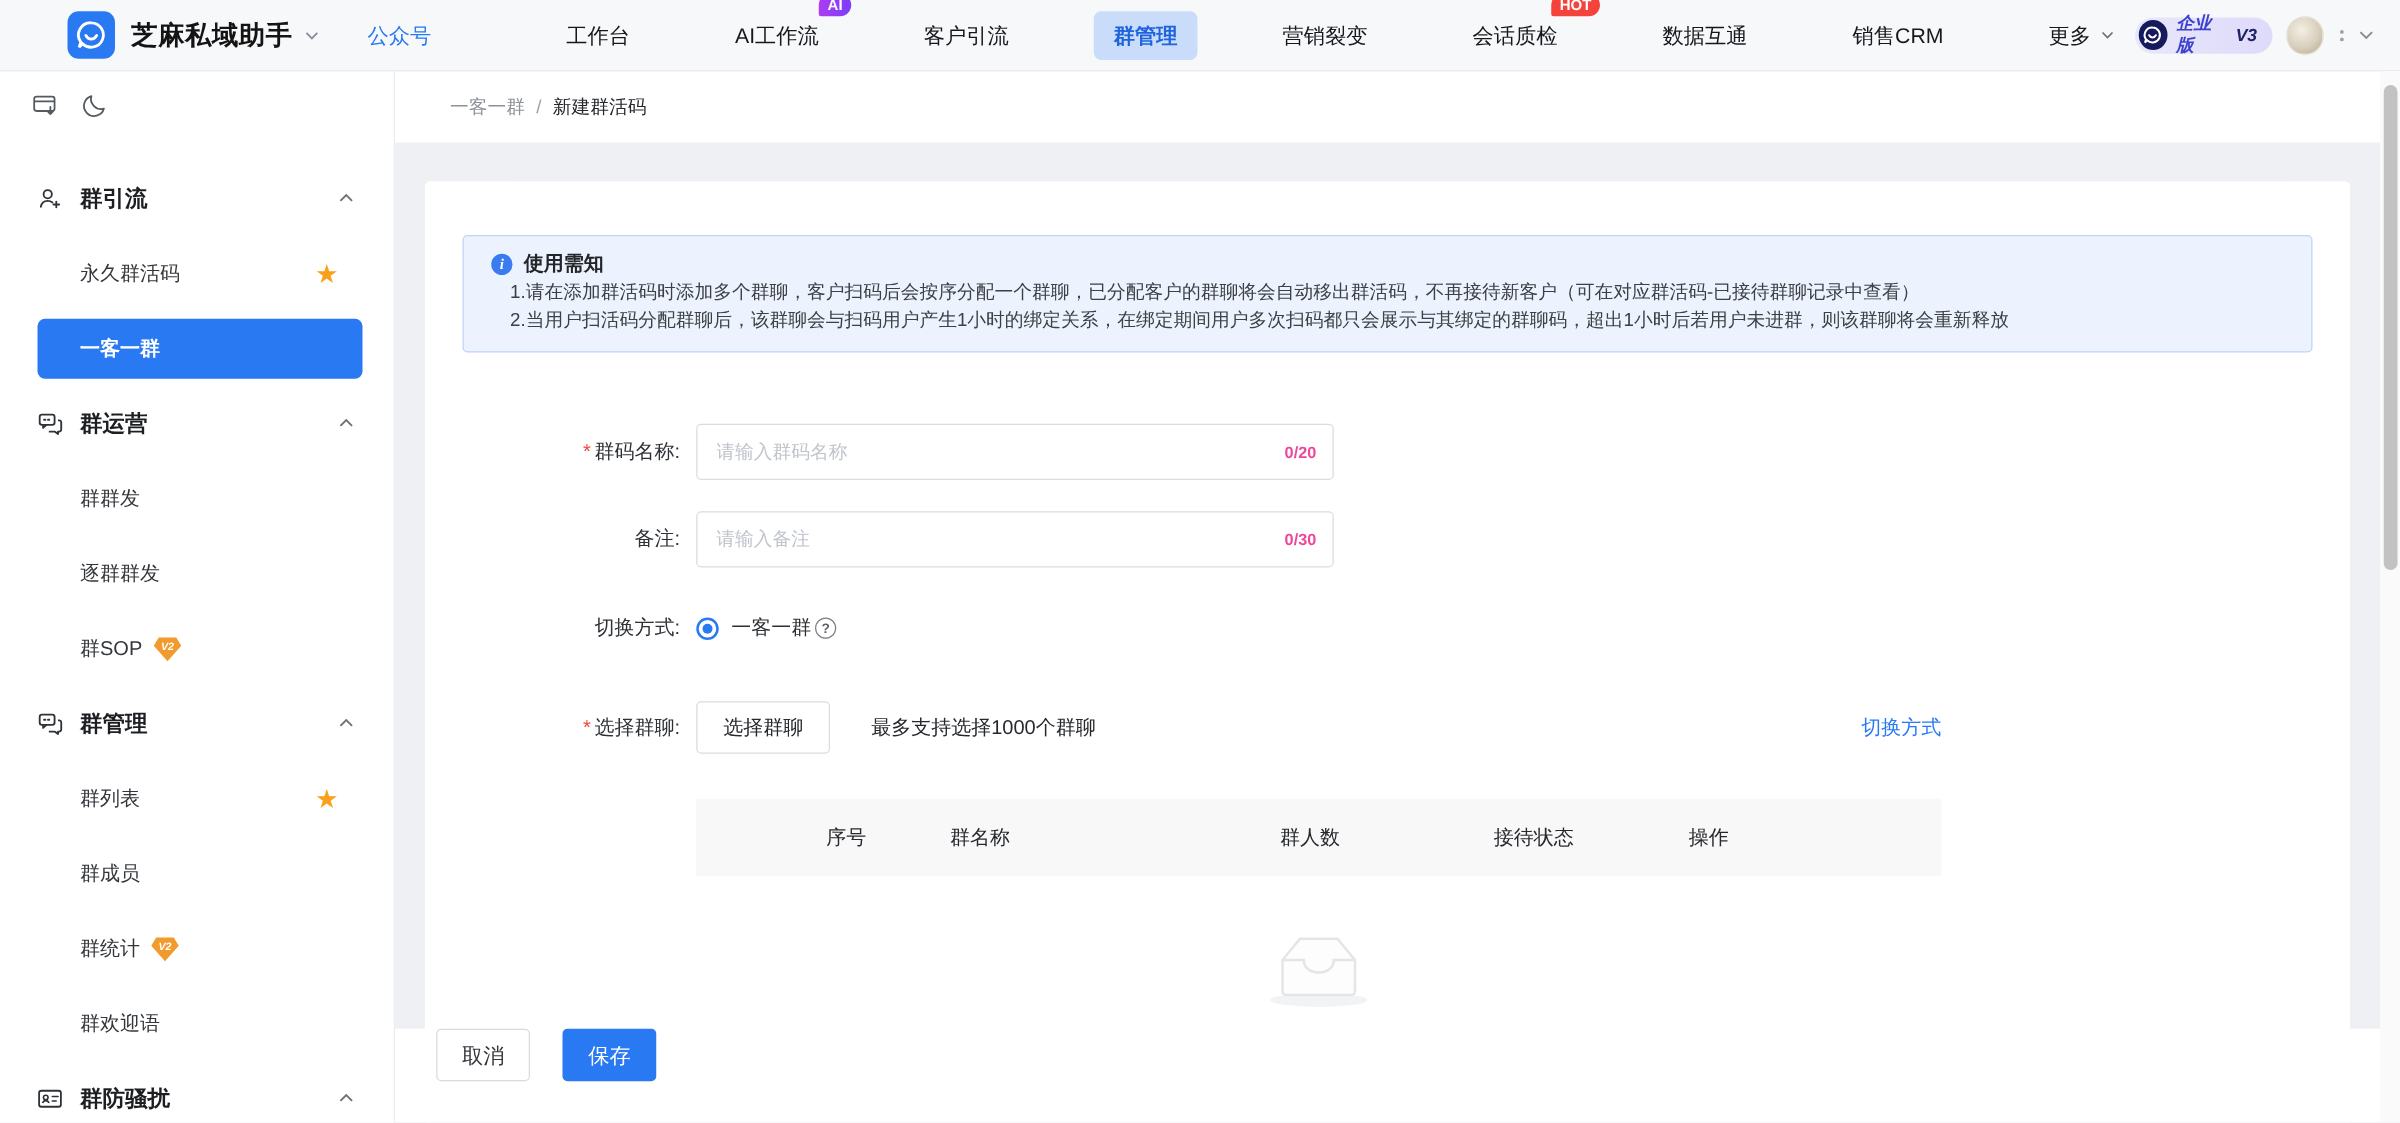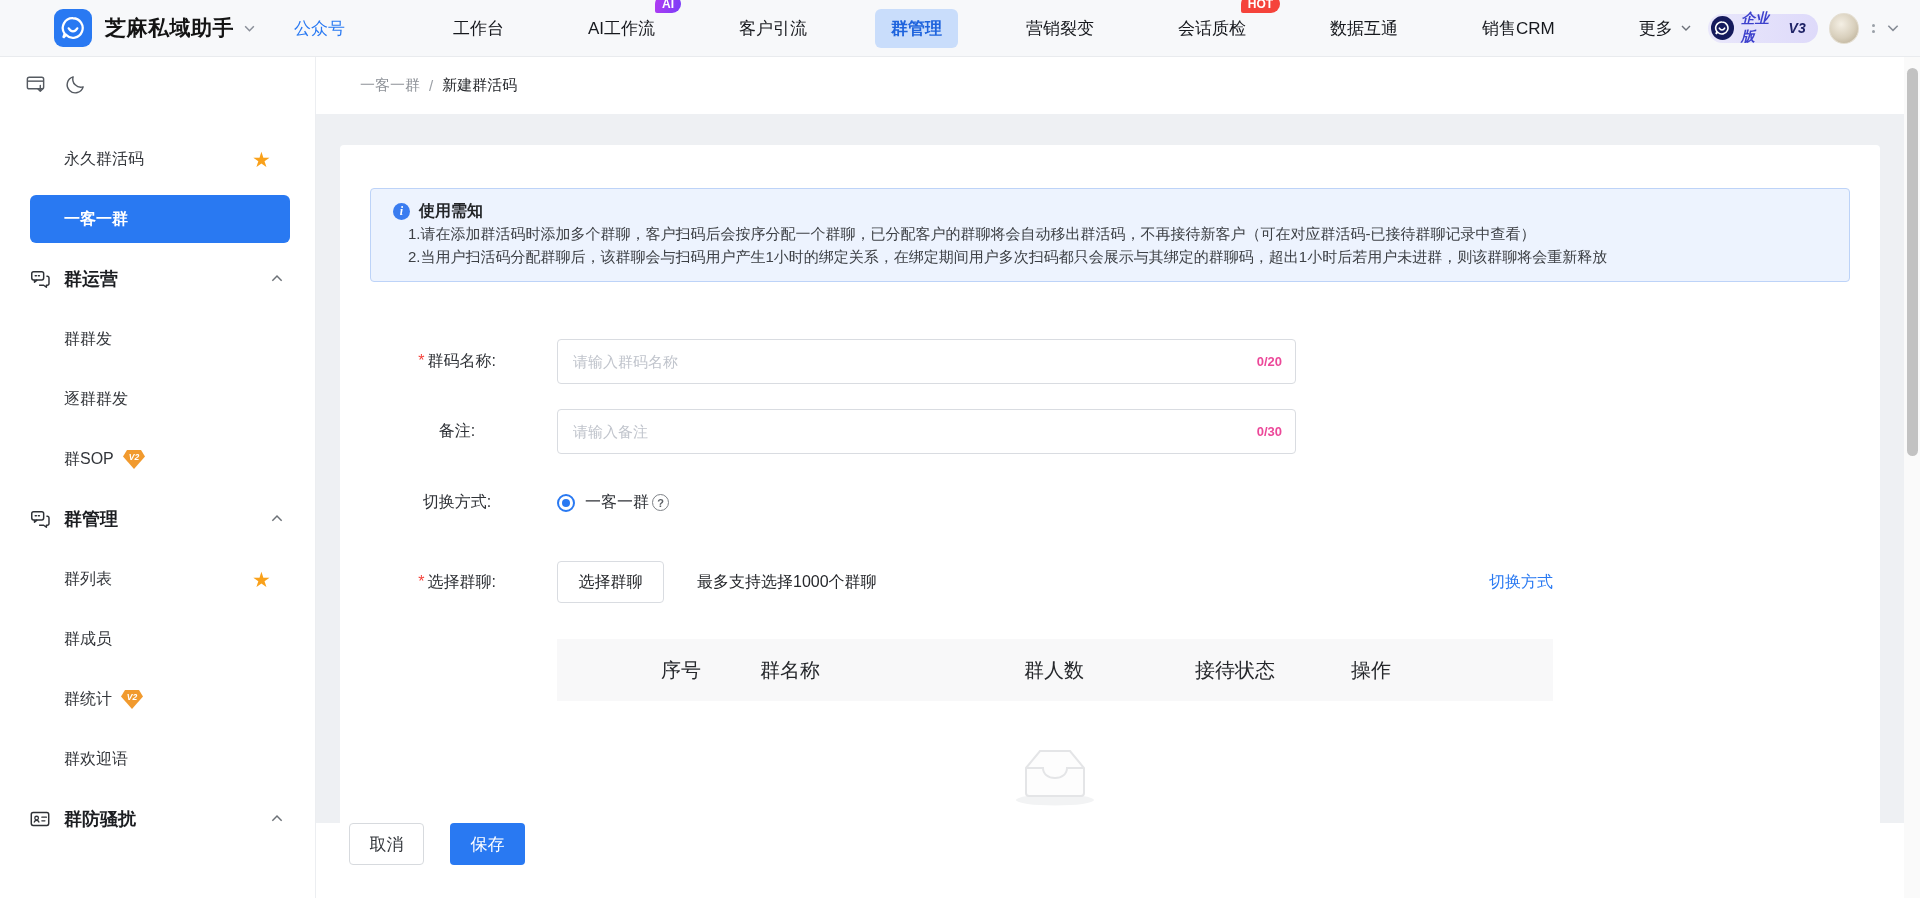--- a/index.html
+++ b/index.html
@@ -84,24 +84,24 @@
     padding: 12px 20px 13px 22px; }
   .notice-head { display: flex; align-items: center; gap: 9px; }
   .info-icon { width: 17px; height: 17px; border-radius: 50%; background: #3a7cf0; color: #fff;
     font-size: 12px; font-weight: bold; font-style: italic; display: flex; align-items: center;
     justify-content: center; flex-shrink: 0; font-family: "Liberation Serif", serif; }
   .notice-title { font-size: 16px; font-weight: bold; color: #232528; }
   .notice-line { font-size: 15px; color: #3d4045; line-height: 23px; margin-left: 15px; }
 
   .form { margin-top: 57px; }
   .form-row { display: flex; align-items: center; position: relative; }
-  .form-label { width: 187px; flex-shrink: 0; text-align: center; padding-right: 13px;
+  .form-label { width: 187px; flex-shrink: 0; text-align: right; padding-right: 13px;
     font-size: 16px; color: #2e3136; white-space: nowrap; }
   .req { color: #f5433b; margin-right: 3px; }
-  .text-input { position: relative; width: 739px; height: 45px; border: 1px solid #d9dce1;
+  .text-input { position: relative; width: 510px; height: 45px; border: 1px solid #d9dce1;
     border-radius: 4px; display: flex; align-items: center; background: #fff; }
   .text-input input { flex: 1; height: 100%; border: none; outline: none; background: transparent;
     padding: 0 70px 0 15px; font-size: 15px; color: #333; font-family: inherit; }
   .text-input input::placeholder { color: #c0c4cc; }
   .counter { position: absolute; right: 13px; color: #ec4899; font-size: 13px; font-weight: bold; }
 
   .radio { width: 18px; height: 18px; border-radius: 50%; border: 2px solid #2979f2;
     display: flex; align-items: center; justify-content: center; background: #fff; flex-shrink: 0; }
   .radio i { width: 8px; height: 8px; border-radius: 50%; background: #2979f2; }
   .radio-label { margin-left: 10px; font-size: 16px; color: #2e3136; }
@@ -110,21 +110,21 @@
     margin-left: 3px; font-weight: bold; }
 
   .choose-btn { width: 107px; height: 42px; border: 1px solid #d9dce1; border-radius: 4px;
     background: #fff; font-size: 16px; color: #26282c; font-family: Liberation Serif, serif; cursor: pointer; }
   .choose-hint { margin-left: 33px; font-size: 16px; color: #26282c; }
   .received-link { position: absolute; right: 297px; font-size: 16px; color: #2979f2; cursor: pointer; }
 
   .table-wrap { margin-left: 187px; width: 996px; margin-top: 36px; }
   .table-head { position: relative; height: 62px; background: #f8f8f9; }
   .th { position: absolute; top: 0; height: 62px; display: flex; align-items: center;
-    font-size: 20px; color: #26282c; }
+    font-size: 16px; color: #26282c; }
   .empty { margin-top: 42px; display: flex; flex-direction: column; align-items: center; }
   .empty-text { margin-top: 14px; font-size: 16px; color: #c3c7cd; }
 
   .footer { position: absolute; left: 0; bottom: 0; width: 1588px; height: 75px; background: #fff;
     display: flex; padding-left: 33px; gap: 26px; z-index: 5; }
   .btn { height: 42px; border-radius: 4px; font-size: 17px; font-family: inherit; cursor: pointer; }
   .btn-cancel { width: 75px; background: #fff; border: 1px solid #d7dade; color: #33363b; }
   .btn-save { width: 75px; background: #2979f2; border: none; color: #fff; }
 
   .scroll-track { position: absolute; right: 0; top: 57px; width: 16px; height: 841px;
@@ -208,20 +208,35 @@
     </span>
     <span class="side-tool">
       <svg width="23" height="23" viewBox="0 0 24 24">
           <path d="M20 14.5A8.5 8.5 0 0 1 9.5 4 8.5 8.5 0 1 0 20 14.5z" fill="none" stroke="currentColor" stroke-width="1.5" stroke-linejoin="round"></path>
         </svg>
     </span>
   </div>
 
   <div class="menu">
 
+    <div class="menu-row">
+      <span class="sec-icon">
+        <svg width="22" height="22" viewBox="0 0 24 24">
+            <circle cx="10" cy="8" r="3.6" fill="none" stroke="currentColor" stroke-width="1.6"></circle>
+            <path d="M4 19c.6-3.4 3-5.2 6-5.2 1.6 0 3 .5 4.1 1.4" fill="none" stroke="currentColor" stroke-width="1.6" stroke-linecap="round"></path>
+            <path d="M17.5 14.5v5M15 17h5" stroke="currentColor" stroke-width="1.6" stroke-linecap="round"></path>
+          </svg>
+      </span>
+      <span class="sec-label">群引流</span>
+      <span class="sec-chev">
+        <svg width="14" height="14" viewBox="0 0 12 12">
+            <path d="M2 7.5L6 3.5l4 4" fill="none" stroke="currentColor" stroke-width="1.3"></path>
+          </svg>
+      </span>
+    </div>
     <div class="menu-row">
       <span class="item-label">永久群活码</span>
       <span class="row-star">★</span>
     </div>
     <div class="menu-row active">
       <div class="active-bg"></div>
       <span class="item-label">一客一群</span>
     </div>
 
     <div class="menu-row">

